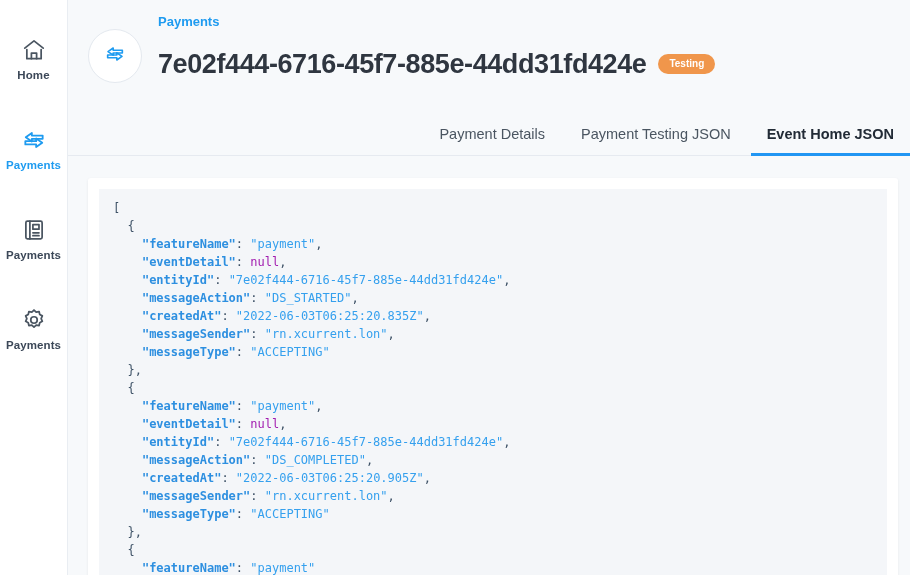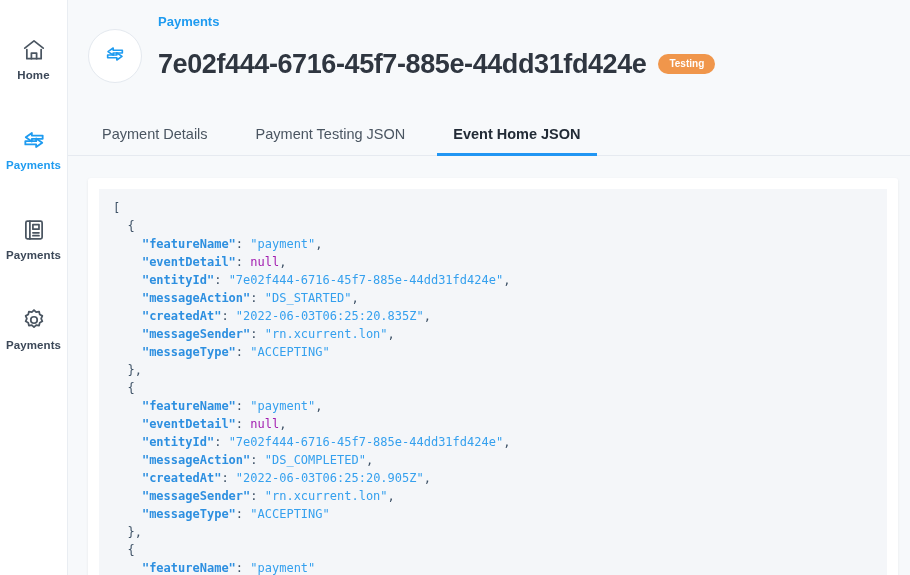--- a/index.html
+++ b/index.html
@@ -95,23 +95,24 @@
     line-height: 1;
     white-space: nowrap;
   }
 
   
   .tabs {
     margin-top: 22px;
     padding-left: 18px;
     display: flex;
     align-items: flex-end;
-    gap: 16px;
+    gap: 4px;
     border-bottom: 1px solid #e6eaf0;
     position: relative;
+    justify-content: flex-end;
   }
   .tab {
     font-size: 14.5px;
     color: #4a5561;
     padding: 6px 16px 10px 16px;
     cursor: pointer;
     white-space: nowrap;
     border-bottom: 3px solid transparent;
     margin-bottom: -1px;
     line-height: 1.2;

